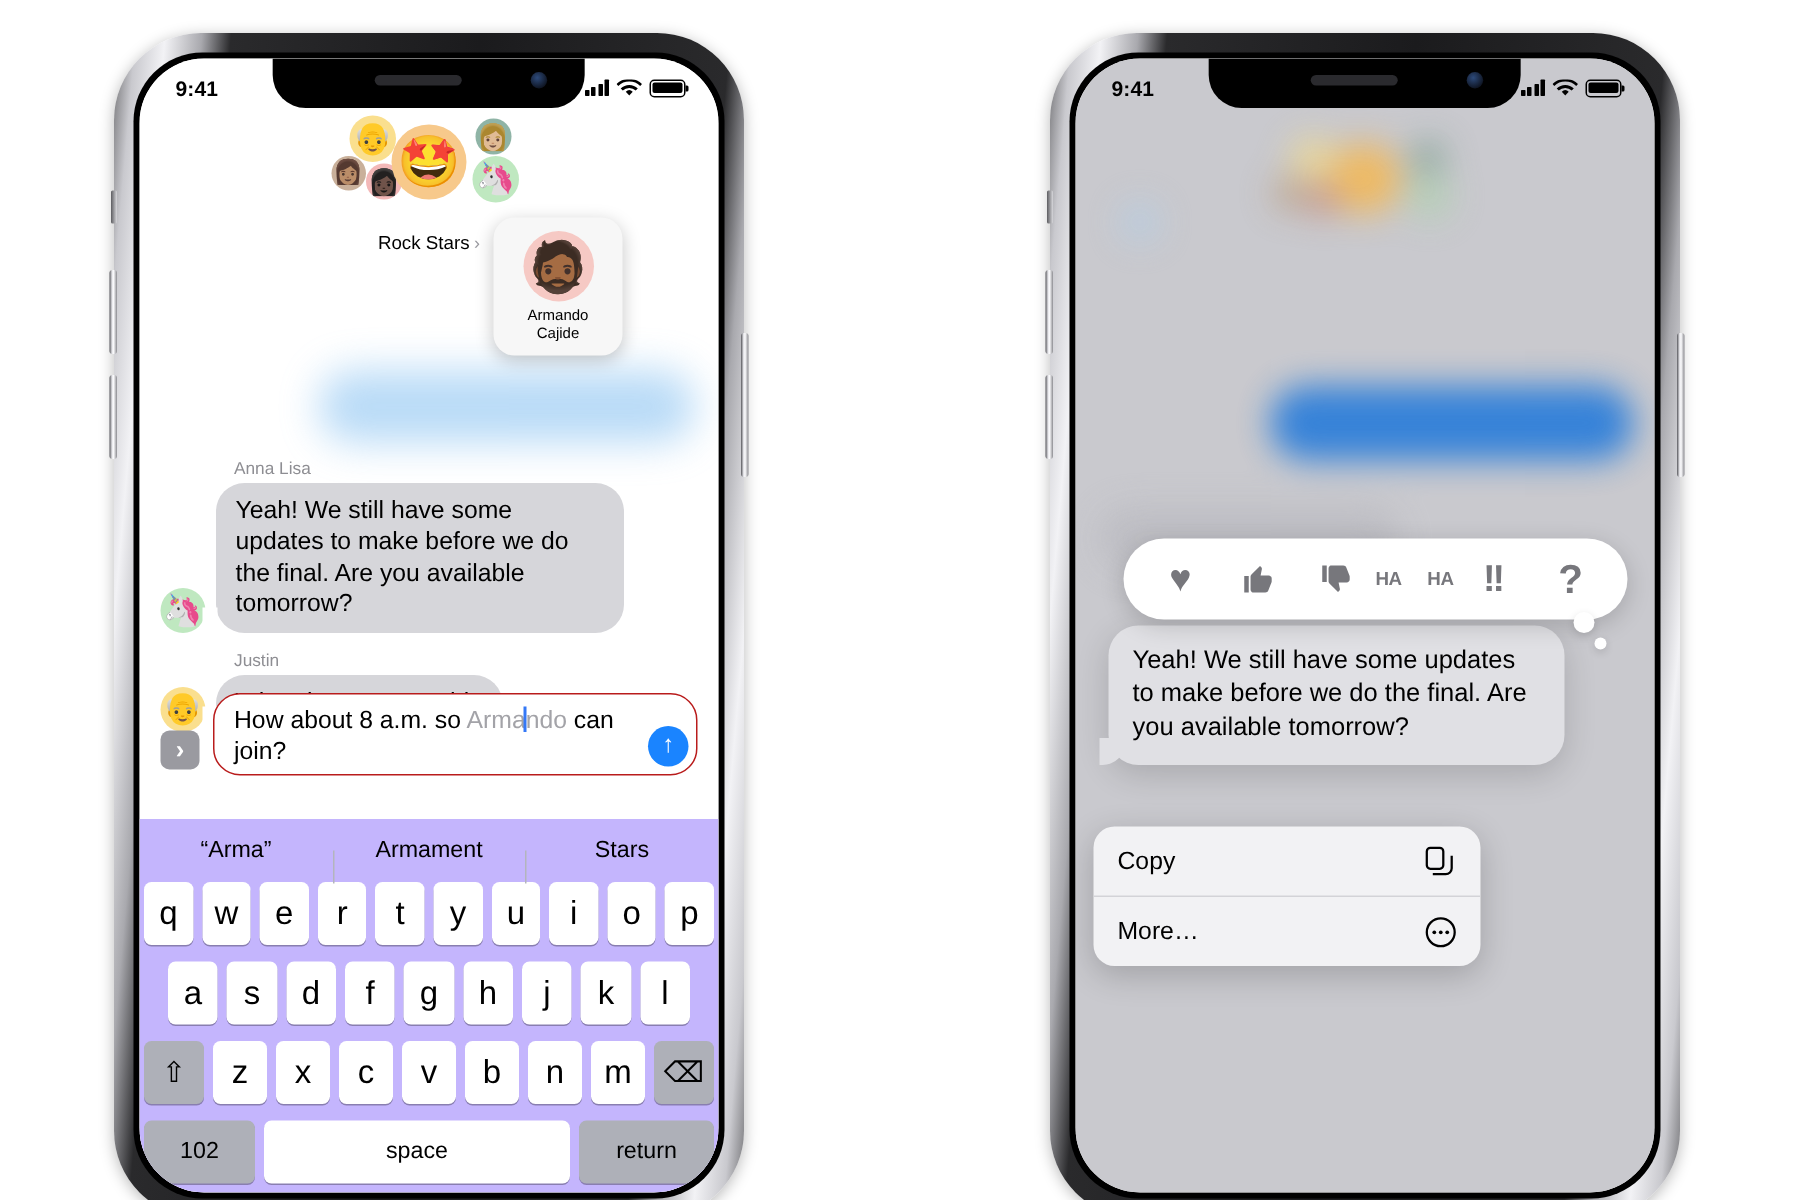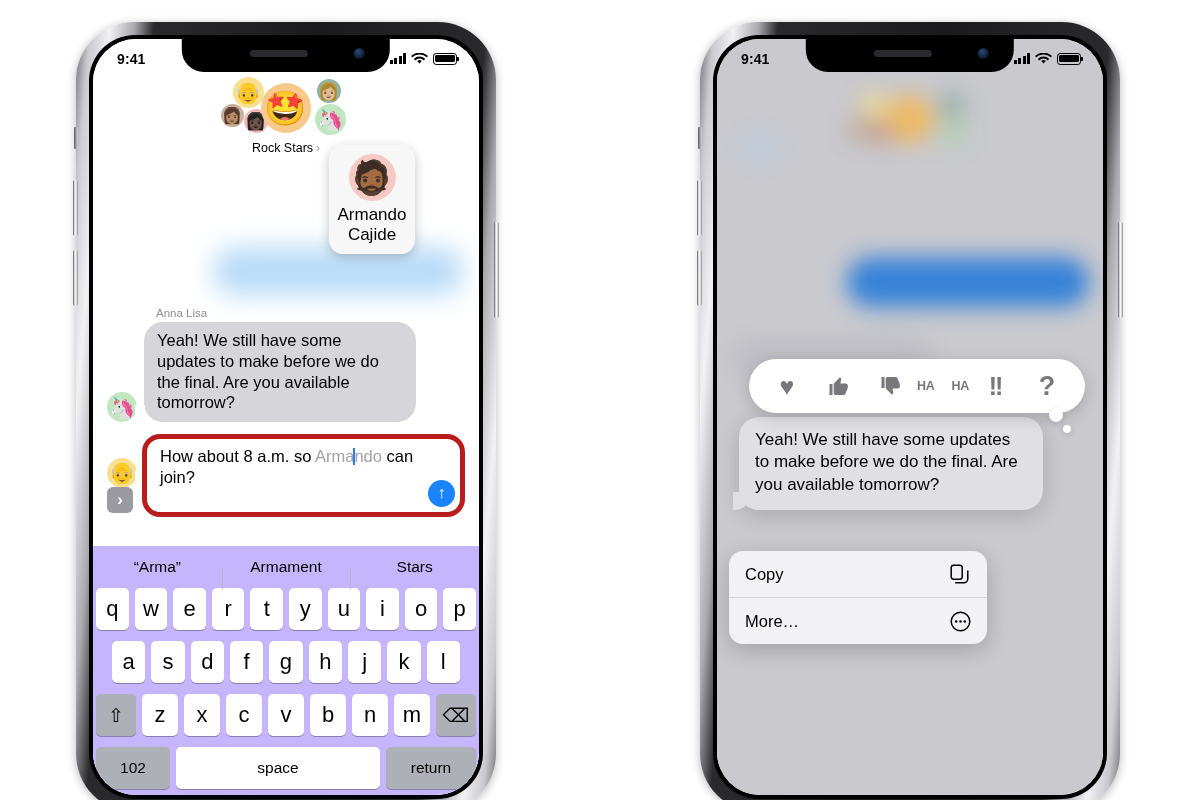--- a/index.html
+++ b/index.html
@@ -101,21 +101,21 @@
   .av-main { width: 50px; height: 50px; left: 50px; top: 6px;
              background: #f7c98b; font-size: 34px; }
   .av-1 { width: 31px; height: 31px; left: 22px; top: 0;  background: #fadf8e; font-size: 21px; }
   .av-2 { width: 23px; height: 23px; left: 10px; top: 27px; background: #c9b09a; font-size: 16px; }
   .av-3 { width: 24px; height: 24px; left: 33px; top: 32px; background: #f3b8b8; font-size: 17px; }
   .av-4 { width: 24px; height: 24px; left: 106px; top: 2px; background: #8fb4a6; font-size: 17px; }
   .av-5 { width: 31px; height: 31px; left: 104px; top: 27px; background: #bfe8c0; font-size: 21px; }
 
   .group-name {
     display: flex; align-items: center; gap: 3px;
-    font-size: 12.5px; color: #000; font-weight: 500; margin-top: 2px;
+    font-size: 12.5px; color: #000; font-weight: 500; margin-top: 16px;
   }
   .chev { font-size: 12px; color: #9a9aa0; }
 
   
   .blur-sent {
     position: absolute; top: 208px; right: 16px;
     width: 250px; height: 48px; border-radius: 22px;
     background: #7fbdf0; opacity: .55; filter: blur(13px);
   }
 
@@ -150,36 +150,36 @@
     width: 86px; padding: 9px 6px 8px;
     background: #f7f7f7; border-radius: 14px;
     box-shadow: 0 3px 12px rgba(0,0,0,.22);
     text-align: center; z-index: 12;
   }
   .contact-av {
     width: 47px; height: 47px; border-radius: 50%; margin: 0 auto 4px;
     background: #f6c9c4; display: flex; align-items: center;
     justify-content: center; font-size: 33px; line-height: 1;
   }
-  .contact-name { font-size: 17px; color: #000; line-height: 1.2; }
+  .contact-name { font-size: 10px; color: #000; line-height: 1.2; }
 
   
   .input-row {
     position: absolute; left: 14px; right: 14px; bottom: 0;
     display: flex; align-items: flex-end; gap: 9px;
   }
   .expand-btn {
     width: 26px; height: 26px; border-radius: 6px; background: #9a9aa0;
     color: #fff; display: flex; align-items: center; justify-content: center;
     font-size: 17px; font-weight: bold; flex: 0 0 26px; margin-bottom: 4px;
   }
   .input-field {
-    flex: 1; position: relative; border: 5px solid #b91c1c;
+    flex: 1; position: relative; border: 1px solid #b91c1c;
     border-radius: 18px; background: #fff;
-    padding: 7px 40px 24px 13px; font-size: 16.5px; line-height: 1.27;
+    padding: 7px 40px 4px 13px; font-size: 16.5px; line-height: 1.27;
     min-height: 34px; color: #000;
   }
   .ghost { color: #a3a3a8; }
   .caret {
     display: inline-block; width: 2px; height: 17px;
     background: #3478f6; vertical-align: -3px; margin: 0 -1px;
   }
   .send-btn {
     position: absolute; right: 5px; bottom: 5px;
     width: 27px; height: 27px; border-radius: 50%; background: #1a84ff;

